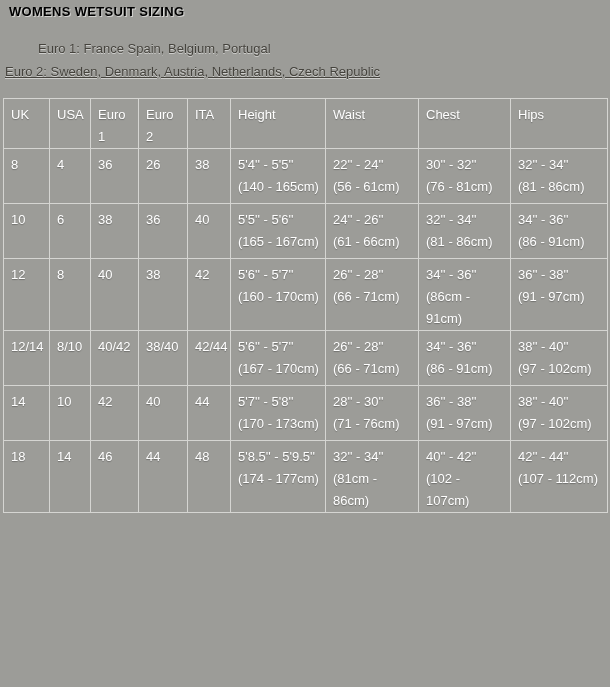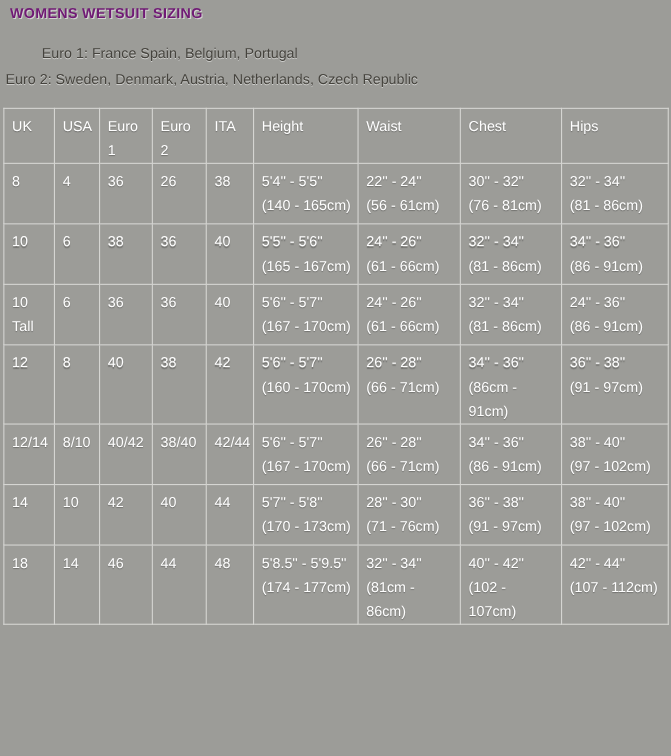--- a/index.html
+++ b/index.html
@@ -9,32 +9,32 @@
     background: #9c9c98;
     font-family: "Liberation Sans", sans-serif;
     overflow: hidden;
   }
   .page-title {
     margin: 5px 0 0 9px;
     font-size: 13px;
     line-height: 14px;
     font-weight: bold;
     letter-spacing: 0.3px;
-    color: #701a75;
+    color: #000000;
     text-shadow: 1px 1px 0 rgba(255,255,255,0.55);
   }
   .euro-note {
     margin: 0 0 0 5px;
     font-size: 13px;
     line-height: 13px;
     color: #45433d;
     text-shadow: 0 1px 0 rgba(255,255,255,0.5);
   }
   .euro-note.first  { margin-top: 23px; margin-left: 38px; }
-  .euro-note.second { margin-top: 10px; }
+  .euro-note.second { margin-top: 10px; text-decoration: underline; }
   table.size-table {
     border-collapse: collapse;
     table-layout: fixed;
     width: 604px;
     margin: 20px 0 0 3px;
   }
   table.size-table th,
   table.size-table td {
     box-sizing: border-box;
     border: 1px solid #d5d5d2;
@@ -111,35 +111,20 @@
         <td>5'5'' - 5'6''
 (165 - 167cm)</td>
         <td>24'' - 26''
 (61 - 66cm)</td>
         <td>32'' - 34''
 (81 - 86cm)</td>
         <td>34'' - 36''
 (86 - 91cm)</td>
       </tr>
       <tr>
-        <td>10 Tall</td>
-        <td>6</td>
-        <td>36</td>
-        <td>36</td>
-        <td>40</td>
-        <td>5'6'' - 5'7''
-(167 - 170cm)</td>
-        <td>24'' - 26''
-(61 - 66cm)</td>
-        <td>32'' - 34''
-(81 - 86cm)</td>
-        <td>24'' - 36''
-(86 - 91cm)</td>
-      </tr>
-      <tr>
         <td>12</td>
         <td>8</td>
         <td>40</td>
         <td>38</td>
         <td>42</td>
         <td>5'6'' - 5'7''
 (160 - 170cm)</td>
         <td>26'' - 28''
 (66 - 71cm)</td>
         <td>34'' - 36''

